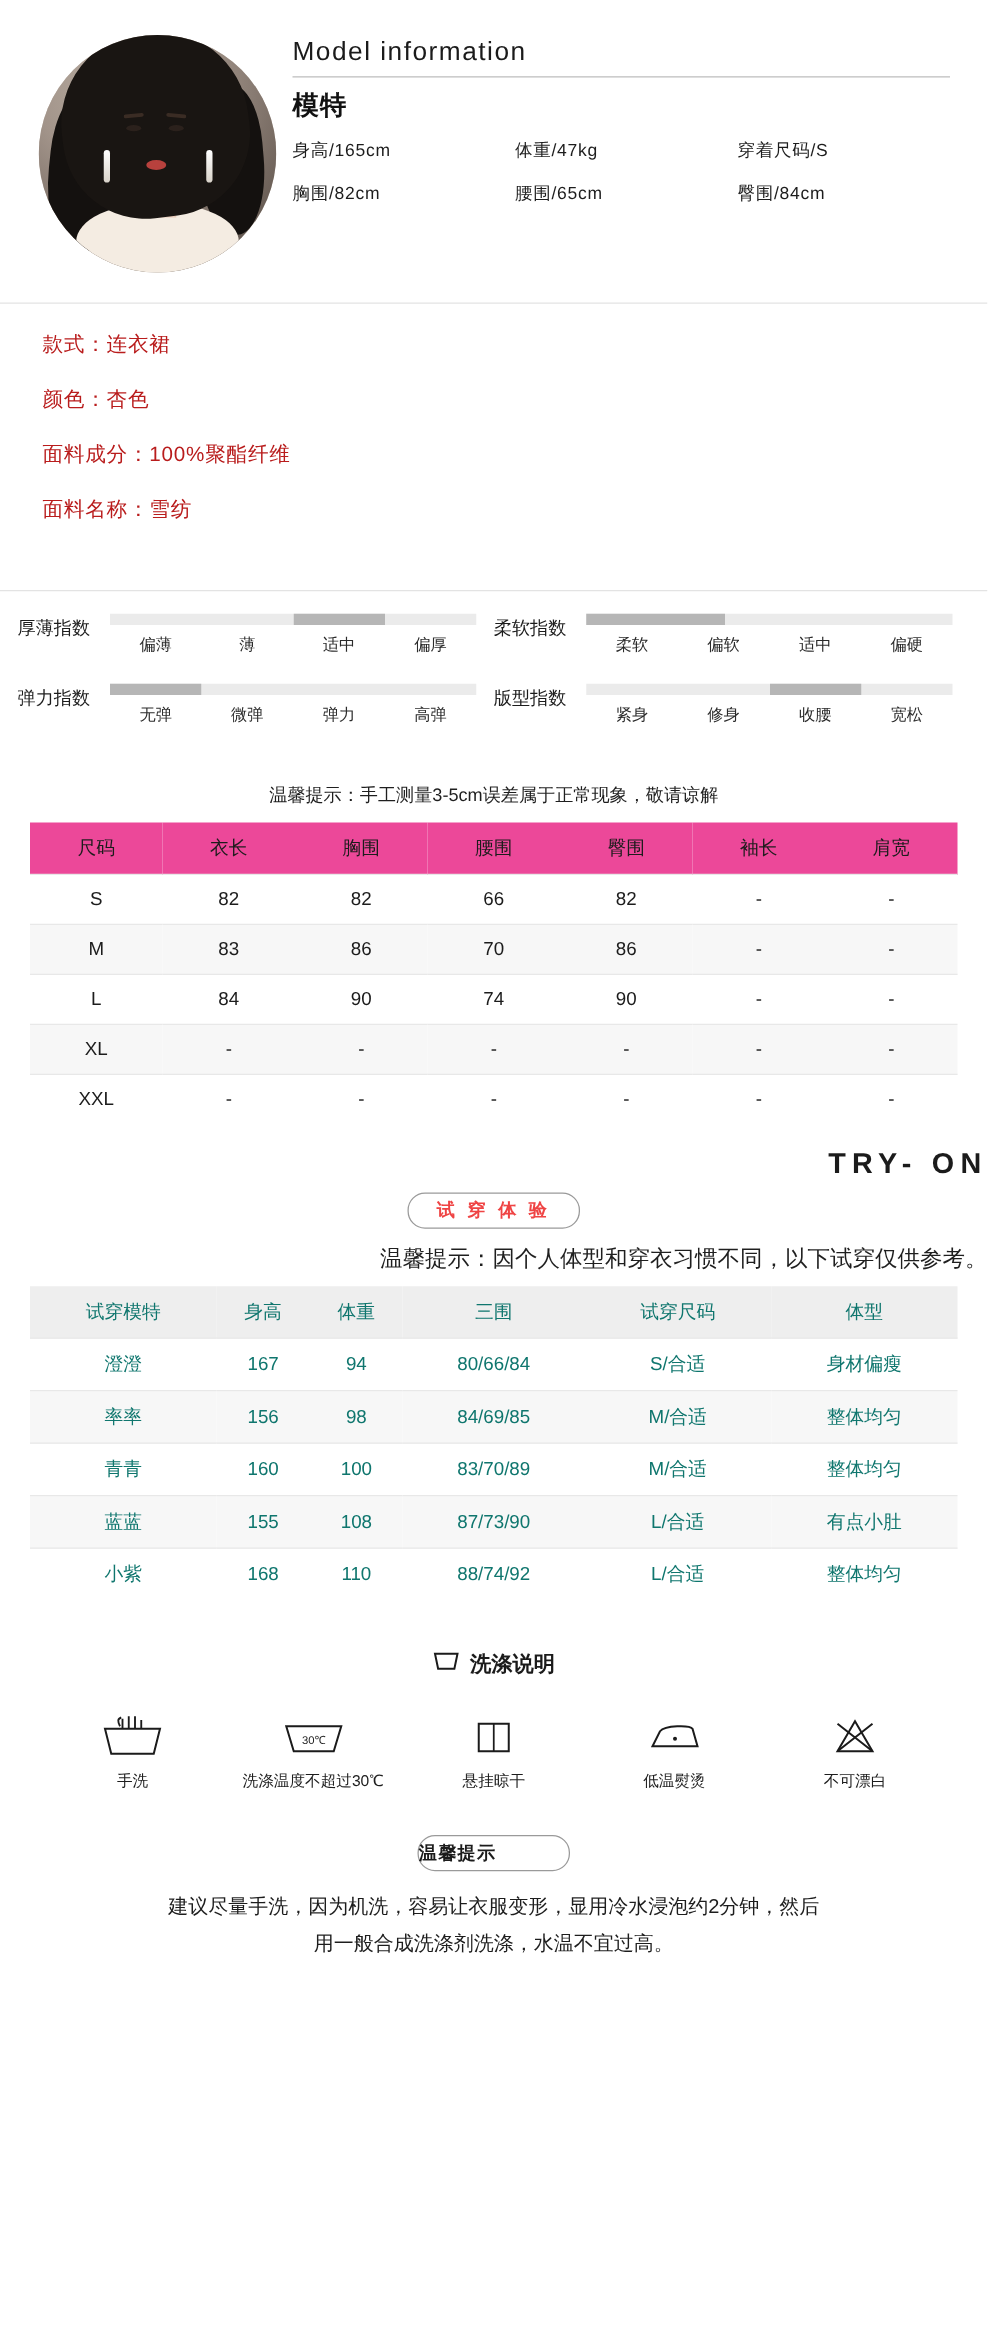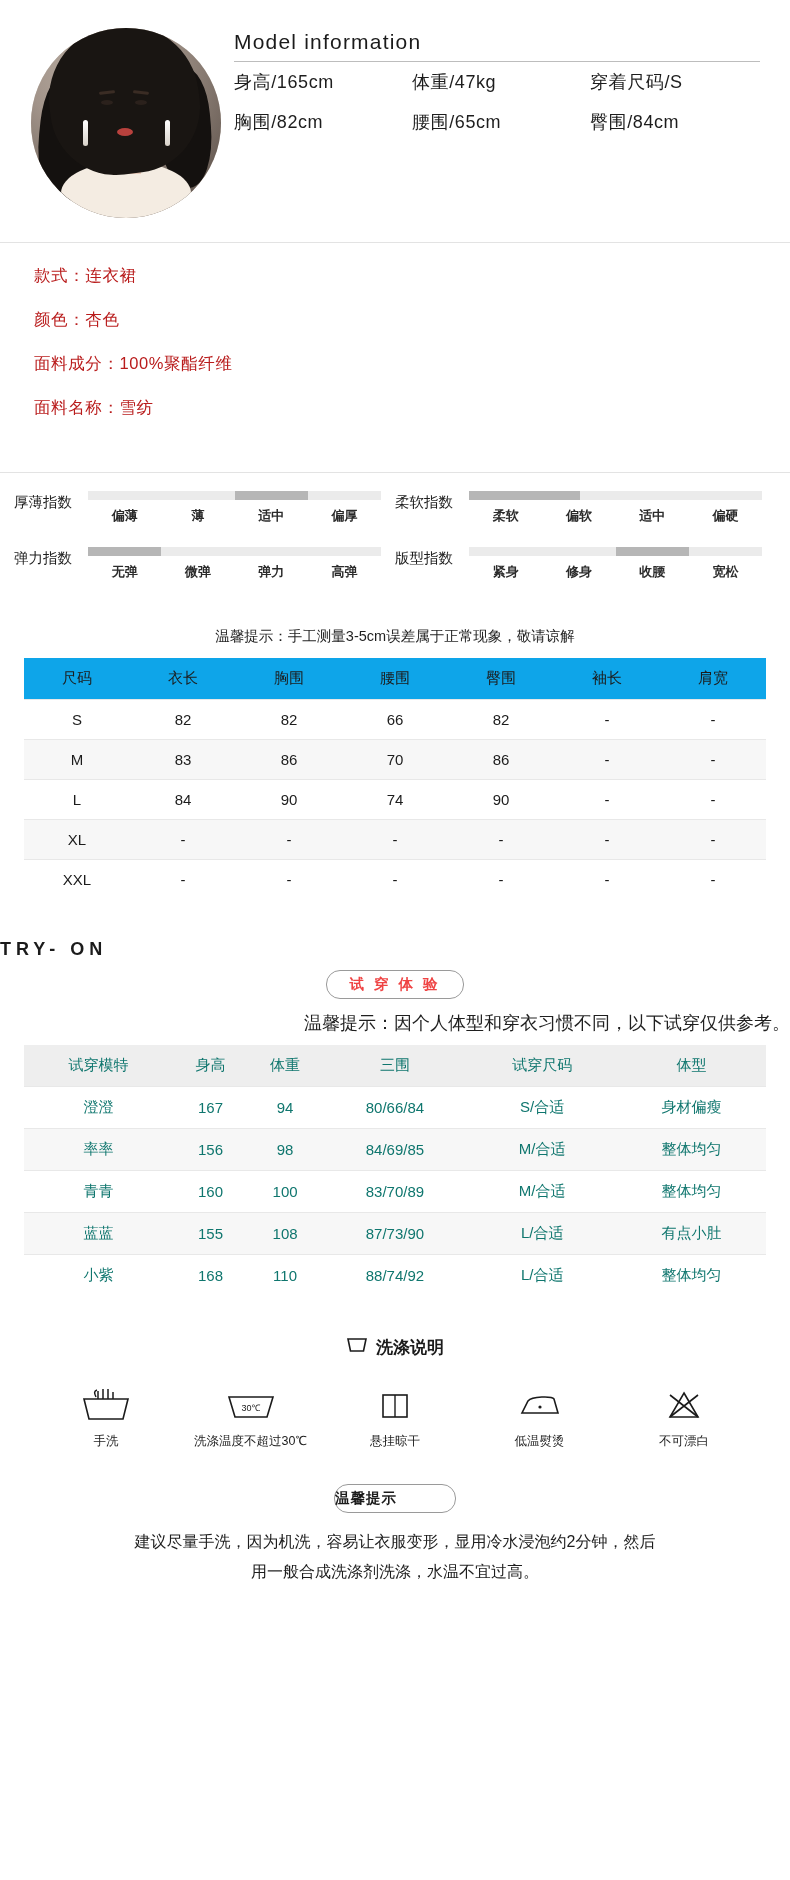--- a/index.html
+++ b/index.html
@@ -89,60 +89,60 @@
   .avatar .earring.r { left:134px; }
 
   .model-info { flex: 1; padding-left: 8px; padding-top: 6px;}
   .model-en {
     font-size: 21px; letter-spacing: 1.2px; color:#1b1b1b; font-weight:500;
     border-bottom: 1px solid #bdbdbd;
     padding-bottom: 7px; margin-bottom: 8px; display:block;
     width: 100%;
   }
   .model-cn { font-size: 21px; font-weight: 700; color:#111; margin-bottom: 14px; letter-spacing:1px;}
-  .model-rows { font-size: 18px; color:#1d1d1d; letter-spacing:0.6px;}
+  .model-rows { font-size: 14px; color:#1d1d1d; letter-spacing:0.6px;}
   .model-row { display:flex; margin-bottom: 16px; }
   .model-row span { white-space: nowrap; }
   .model-row span:nth-child(1){ width: 178px; }
   .model-row span:nth-child(2){ width: 178px; }
 
   
   .divider { height:1px; background:#e3e3e3; margin: 10px 0 0 0;}
   .attrs { padding: 22px 0 22px 34px; font-size: 16.5px; color:#b91c1c; }
   .attrs div { margin-bottom: 22px; letter-spacing: 0.6px;}
   .attrs div:last-child { margin-bottom: 21px;}
 
   
   .index-wrap {
     display:flex; flex-wrap: wrap; padding: 18px 14px 10px 14px;
   }
   .index-block { width: 50%; display:flex; align-items:flex-start; margin-bottom: 22px;}
   .index-label { font-size: 14.5px; color:#1c1c1c; white-space:nowrap; padding-top: 2px; width: 74px;}
   .index-body { flex:1; padding-right: 14px;}
   .bar { height: 9px; background:#ebebeb; position:relative; margin-bottom: 7px;}
   .bar .fill { position:absolute; top:0; height:100%; background:#b6b6b6;}
-  .ticks { display:flex; font-size:13px; color:#2b2b2b;font-weight:bold;}
+  .ticks { display:flex; font-size:13px; color:#2b2b2b;}
   .ticks span { flex:1; text-align:center;}
 
   
   .tip-center { text-align:center; font-size:14.5px; color:#1f1f1f; margin: 14px 0 12px 0;}
   table.sz { width: 742px; margin: 0 auto; border-collapse: collapse; font-size: 15px;}
   table.sz th, table.sz td {
     text-align:center; padding: 11px 0; color:#1c1c1c; font-weight:normal;
   }
-  table.sz thead tr { background:#0ea5e9; }
+  table.sz thead tr { background:#ec4899; }
   table.sz thead th { font-weight: 500; }
   table.sz tbody tr:nth-child(odd){ background:#ffffff; }
   table.sz tbody tr:nth-child(even){ background:#f7f7f7; }
   table.sz tbody tr { border-top:1px solid #e8e8e8;}
 
   
   .tryon-title {
-    text-align:left; font-size: 18px; font-weight:700; letter-spacing: 5px;
-    margin-top: 40px; color:#1b1b1b;
+    text-align:right; font-size: 23px; font-weight:700; letter-spacing: 5px;
+    margin-top: 18px; color:#1b1b1b;
   }
   .tryon-sub {
     width: 138px; margin: 10px auto 0 auto; text-align:center;
     border: 1px solid #9a9a9a; border-radius: 14px; padding: 4px 0;
     font-size: 14.5px; font-weight:700; letter-spacing:3px; color:#ef4444;
   }
   .tryon-tip { text-align:right; font-size:18px; color:#1f1f1f; margin: 12px 0 10px 0;}
   table.tryon { width: 742px; margin: 0 auto; border-collapse: collapse; font-size: 15px;}
   table.tryon th, table.tryon td { text-align:center; padding: 11px 0; font-weight:normal; color:#0f766e;}
   table.tryon thead tr { background:#eeeeee;}
@@ -189,20 +189,21 @@
         <div class="brow r"></div>
         <div class="eye l"></div>
         <div class="eye r"></div>
         <div class="lips"></div>
         <div class="earring l"></div>
         <div class="earring r"></div>
       </div>
     </div>
     <div class="model-info">
       <span class="model-en">Model information</span>
+      <div class="model-cn">模特</div>
       <div class="model-rows">
         <div class="model-row">
           <span>身高/165cm</span>
           <span>体重/47kg</span>
           <span>穿着尺码/S</span>
         </div>
         <div class="model-row">
           <span>胸围/82cm</span>
           <span>腰围/65cm</span>
           <span>臀围/84cm</span>

